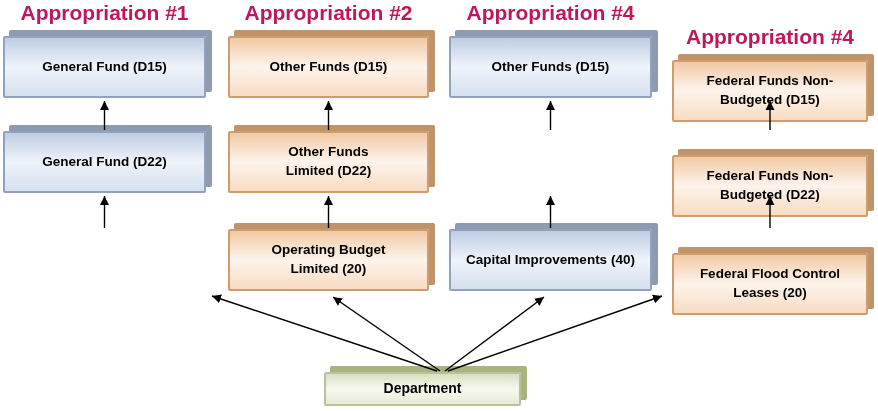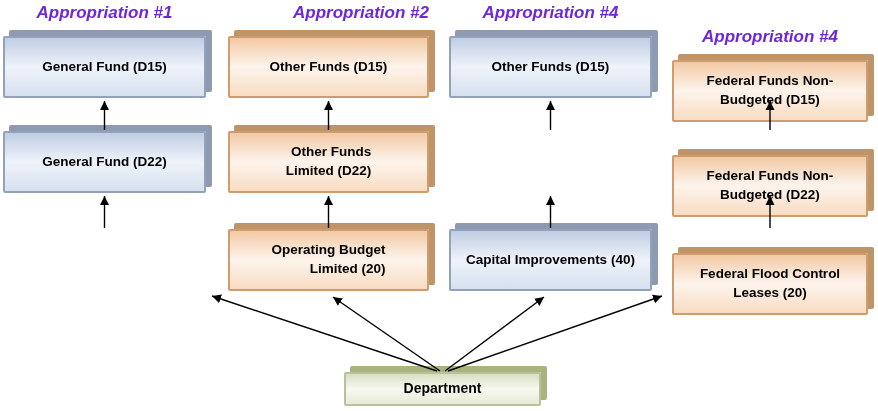--- a/index.html
+++ b/index.html
@@ -2,21 +2,21 @@
 <html><head>
 <meta charset="utf-8">
 <style>
   html,body{margin:0;padding:0;background:#ffffff;}
   #canvas{
     position:relative;width:878px;height:411px;background:#ffffff;
     font-family:"Liberation Sans","DejaVu Sans",sans-serif;overflow:hidden;
   }
   .col-header{
     position:absolute;top:3px;height:20px;line-height:20px;
-    text-align:center;font-size:17px;font-weight:bold;color:#6d28d9;font-style:italic;
+    text-align:center;font-size:21px;font-weight:bold;color:#be185d;
   }
   .flow-box{
     position:absolute;height:62px;box-sizing:border-box;border-radius:2px;
     display:flex;align-items:center;justify-content:center;
     text-align:center;font-size:13.5px;font-weight:bold;color:#000;
     line-height:1.4;white-space:pre-line;padding:2px 6px;
   }
   .scheme-blue{
     background:linear-gradient(180deg,#bfcde3 0%,#eff3fa 50%,#d6e0ef 100%);
     border:2px solid #92a1bc;
@@ -27,28 +27,28 @@
     border:2px solid #cf9c6e;
     box-shadow:6px -6px 0 0 #bf9468;
   }
   .scheme-green{
     background:linear-gradient(180deg,#d8dfc1 0%,#f7f8f0 50%,#e5ebd4 100%);
     border:2px solid #b7c19e;
     box-shadow:6px -6px 0 0 #a9b37d;
   }
   
   .c1{left:3px;width:203px;}
-  .c2{left:228px;width:201px;text-align:right;}
+  .c2{left:228px;width:201px;}
   .c3{left:449px;width:203px;}
   .c4{left:672px;width:196px;margin-top:24px;}
   .row1{top:36px;}
   .row2{top:131px;}
   .row3{top:229px;}
   #dept{
-    left:344px;top:372px;width:197px;height:34px;font-size:14px;
+    left:324px;top:372px;width:197px;height:34px;font-size:14px;
   }
   #arrow-layer{
     position:absolute;left:0;top:0;width:878px;height:411px;
     pointer-events:none;
   }
 </style>
 </head>
 <body>
 
 <div id="canvas">

